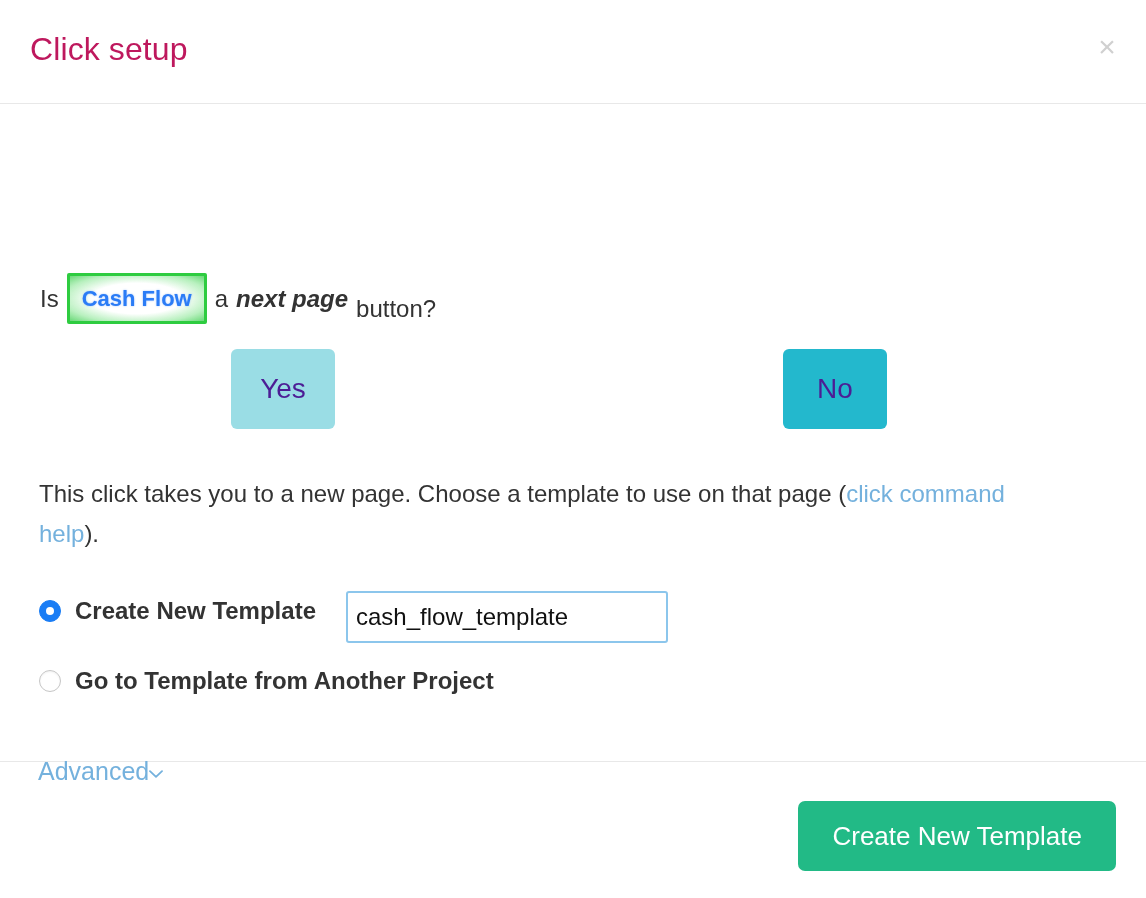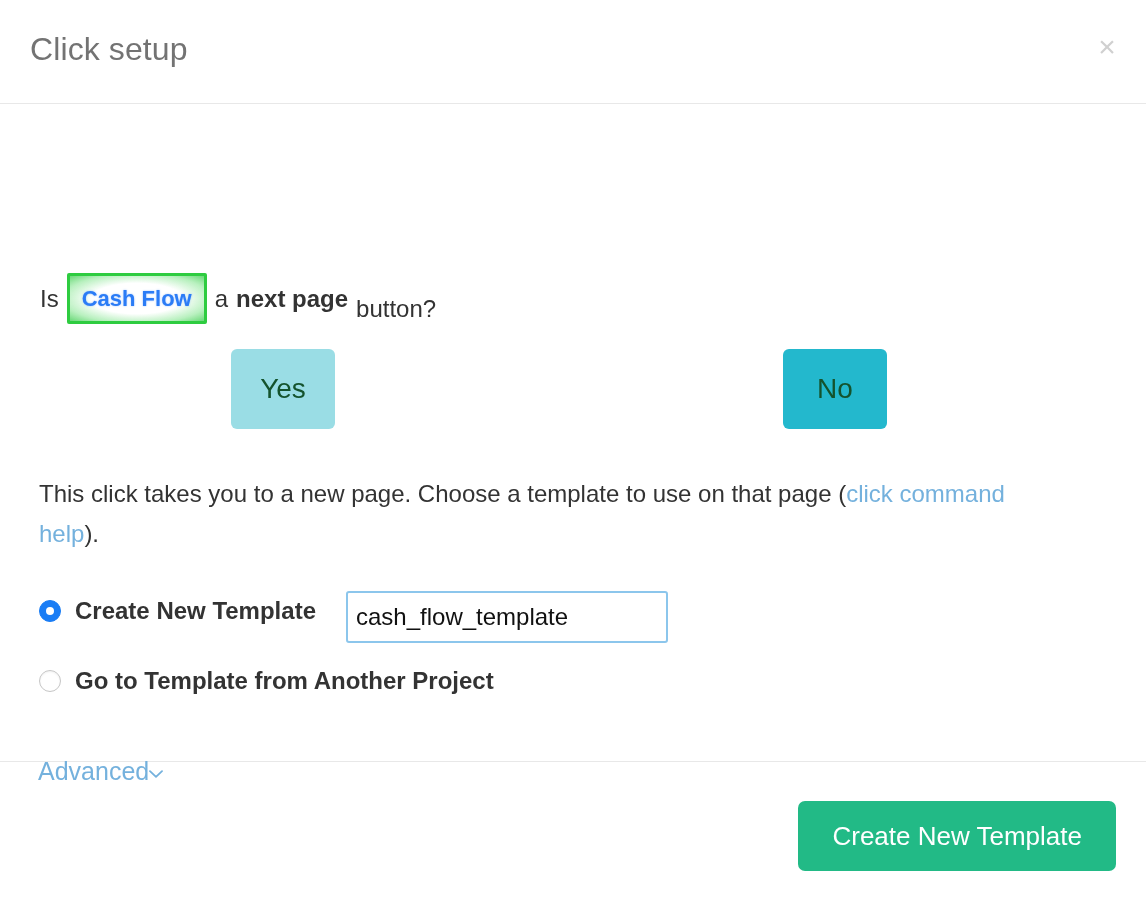--- a/index.html
+++ b/index.html
@@ -31,21 +31,21 @@
     height: 104px;
     flex: 0 0 104px;
     border-bottom: 1px solid #e8e8e8;
   }
   .modal-title {
     position: absolute;
     left: 30px;
     top: 33px;
     font-size: 32px;
     font-weight: 400;
-    color: #737373;
+    color: #be185d;
     letter-spacing: 0.1px;
     line-height: 1;
   }
   .close-btn {
     position: absolute;
     right: 22px;
     top: 30px;
     width: 34px;
     height: 34px;
     display: flex;
@@ -73,21 +73,21 @@
     left: 40px;
     top: 157px;
     font-size: 24px;
     color: #333333;
     line-height: 1;
     white-space: nowrap;
     display: flex;
     align-items: center;
   }
   .question-row .q-word { display: inline-block; }
-  .q-bold { font-weight: bold; }
+  .q-bold { font-weight: bold; font-style: italic; }
 
   .highlight-chip {
     display: inline-flex;
     align-items: center;
     justify-content: center;
     margin: 12px 8px;
     padding: 6px 12px;
     border: 3px solid #2ecc40;
     border-radius: 2px;
     background:
@@ -100,21 +100,21 @@
     text-shadow: 0 0 2px rgba(43,124,246,0.45);
   }
 
   
   .yes-btn, .no-btn {
     position: absolute;
     width: 104px;
     height: 80px;
     border: none;
     border-radius: 6px;
-    color: #14532d;
+    color: #4c1d95;
     font-size: 28px;
     font-family: "Liberation Sans", sans-serif;
     cursor: pointer;
     line-height: 1;
     padding: 0;
   }
   .yes-btn {
     left: 231px;
     top: 245px;
     background: #9adde5;

